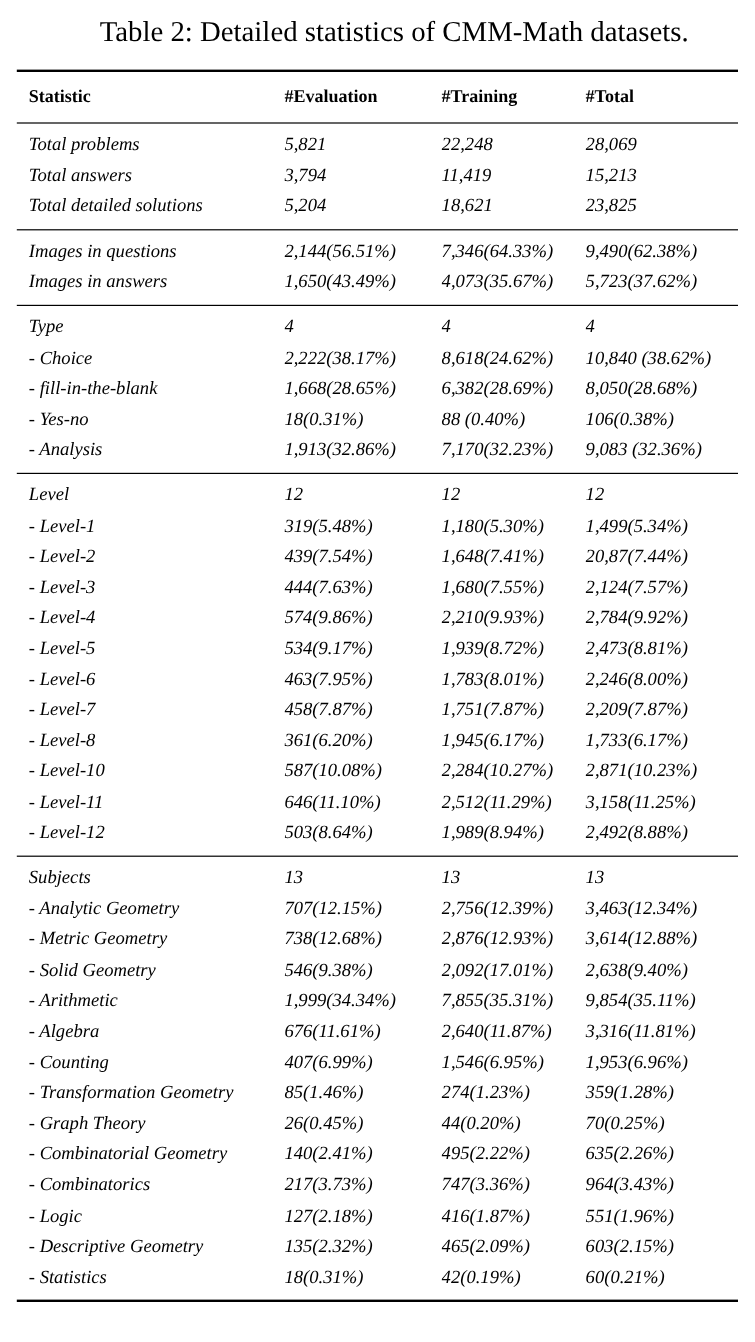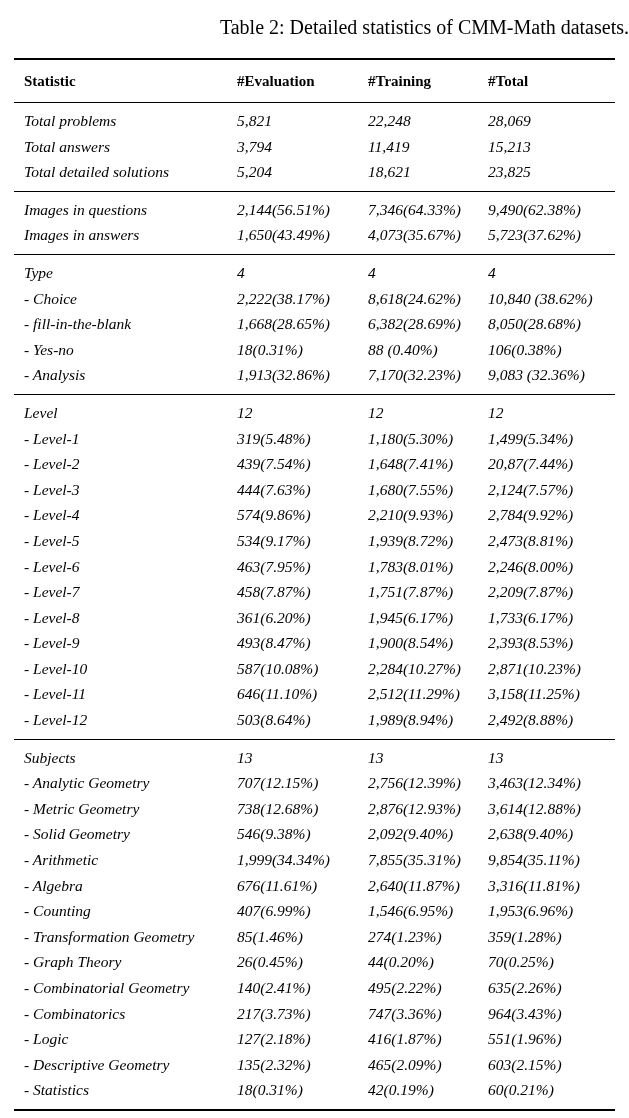--- a/index.html
+++ b/index.html
@@ -8,22 +8,22 @@
     background: #ffffff;
   }
   body {
     width: 629px;
     height: 1118px;
     font-family: "Liberation Serif", "DejaVu Serif", serif;
     color: #000000;
     overflow: hidden;
   }
   .caption {
-    text-align: right;
-    font-size: 20px;
+    text-align: center;
+    font-size: 24px;
     line-height: 26px;
     margin: 14px 0 18px 0;
     padding-left: 28px;
   }
   .table {
     margin: 0 14px;
     border-top: 2px solid #000;
     border-bottom: 2px solid #000;
   }
   .header-row {
@@ -182,26 +182,20 @@
           <div class="cell">1,751(7.87%)</div>
           <div class="cell">2,209(7.87%)</div>
         </div>
         <div class="row">
           <div class="cell">- Level-8</div>
           <div class="cell">361(6.20%)</div>
           <div class="cell">1,945(6.17%)</div>
           <div class="cell">1,733(6.17%)</div>
         </div>
         <div class="row">
-          <div class="cell">- Level-9</div>
-          <div class="cell">493(8.47%)</div>
-          <div class="cell">1,900(8.54%)</div>
-          <div class="cell">2,393(8.53%)</div>
-        </div>
-        <div class="row">
           <div class="cell">- Level-10</div>
           <div class="cell">587(10.08%)</div>
           <div class="cell">2,284(10.27%)</div>
           <div class="cell">2,871(10.23%)</div>
         </div>
         <div class="row">
           <div class="cell">- Level-11</div>
           <div class="cell">646(11.10%)</div>
           <div class="cell">2,512(11.29%)</div>
           <div class="cell">3,158(11.25%)</div>
@@ -228,21 +222,21 @@
         </div>
         <div class="row">
           <div class="cell">- Metric Geometry</div>
           <div class="cell">738(12.68%)</div>
           <div class="cell">2,876(12.93%)</div>
           <div class="cell">3,614(12.88%)</div>
         </div>
         <div class="row">
           <div class="cell">- Solid Geometry</div>
           <div class="cell">546(9.38%)</div>
-          <div class="cell">2,092(9.40%)</div>
+          <div class="cell">2,092(17.01%)</div>
           <div class="cell">2,638(9.40%)</div>
         </div>
         <div class="row">
           <div class="cell">- Arithmetic</div>
           <div class="cell">1,999(34.34%)</div>
           <div class="cell">7,855(35.31%)</div>
           <div class="cell">9,854(35.11%)</div>
         </div>
         <div class="row">
           <div class="cell">- Algebra</div>

